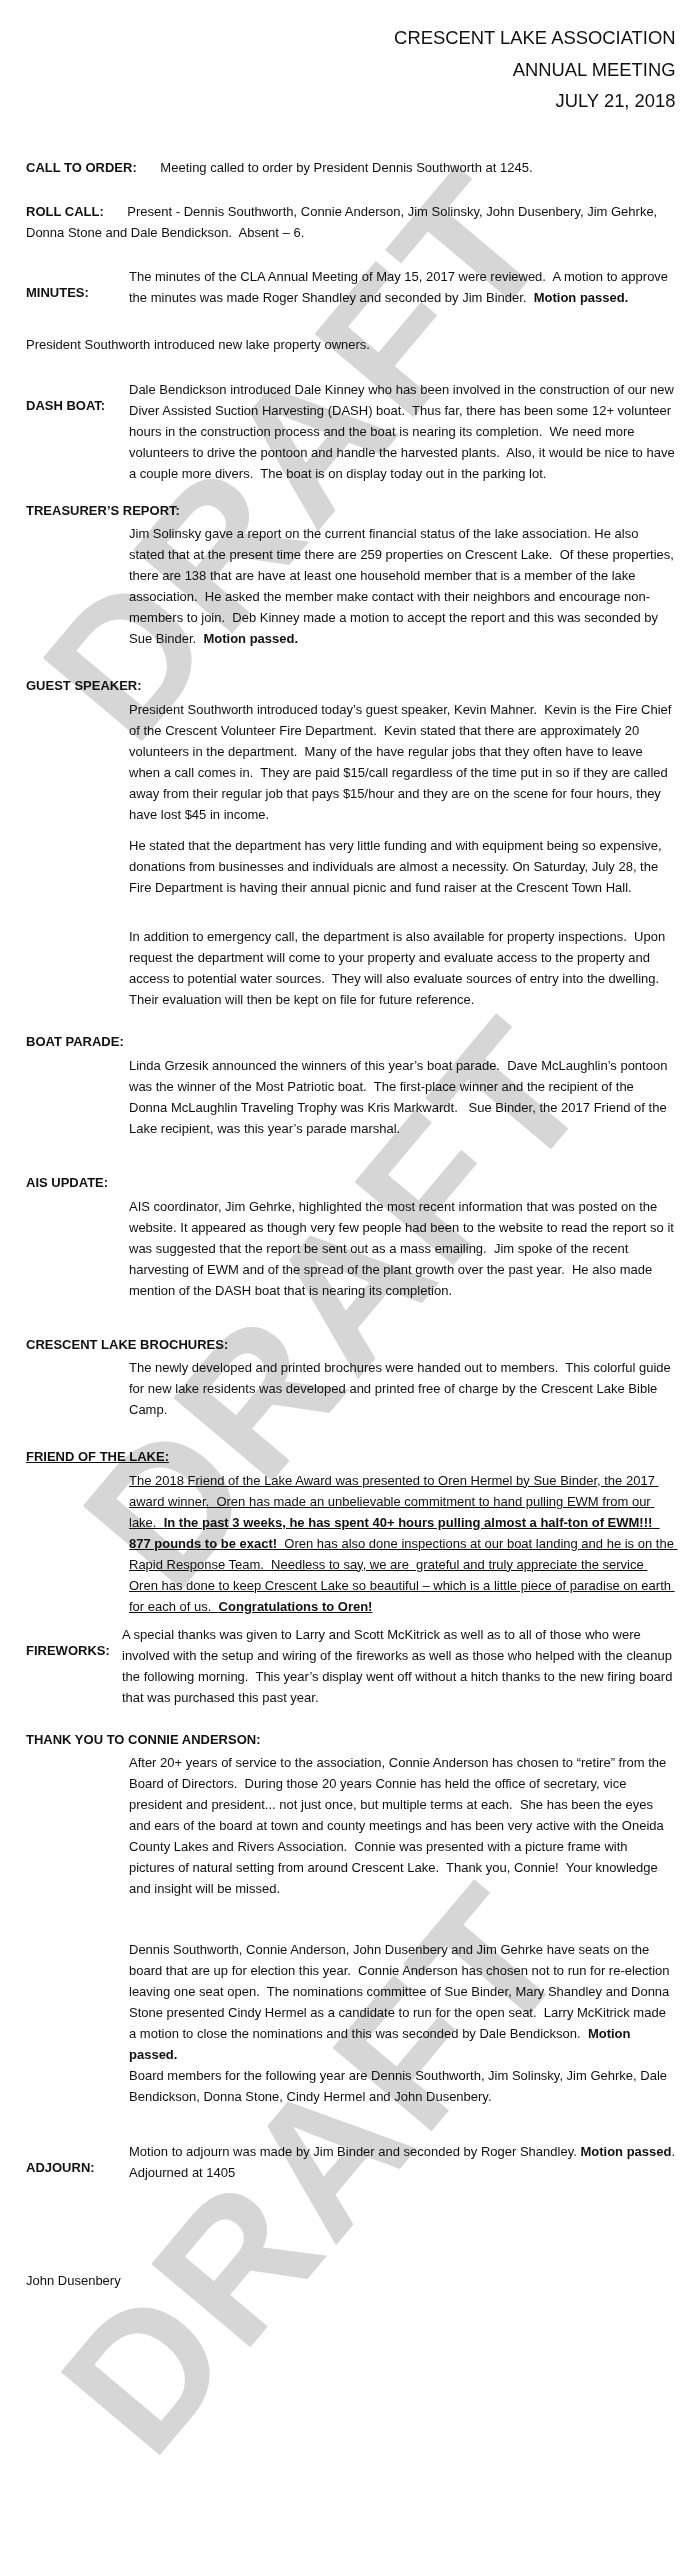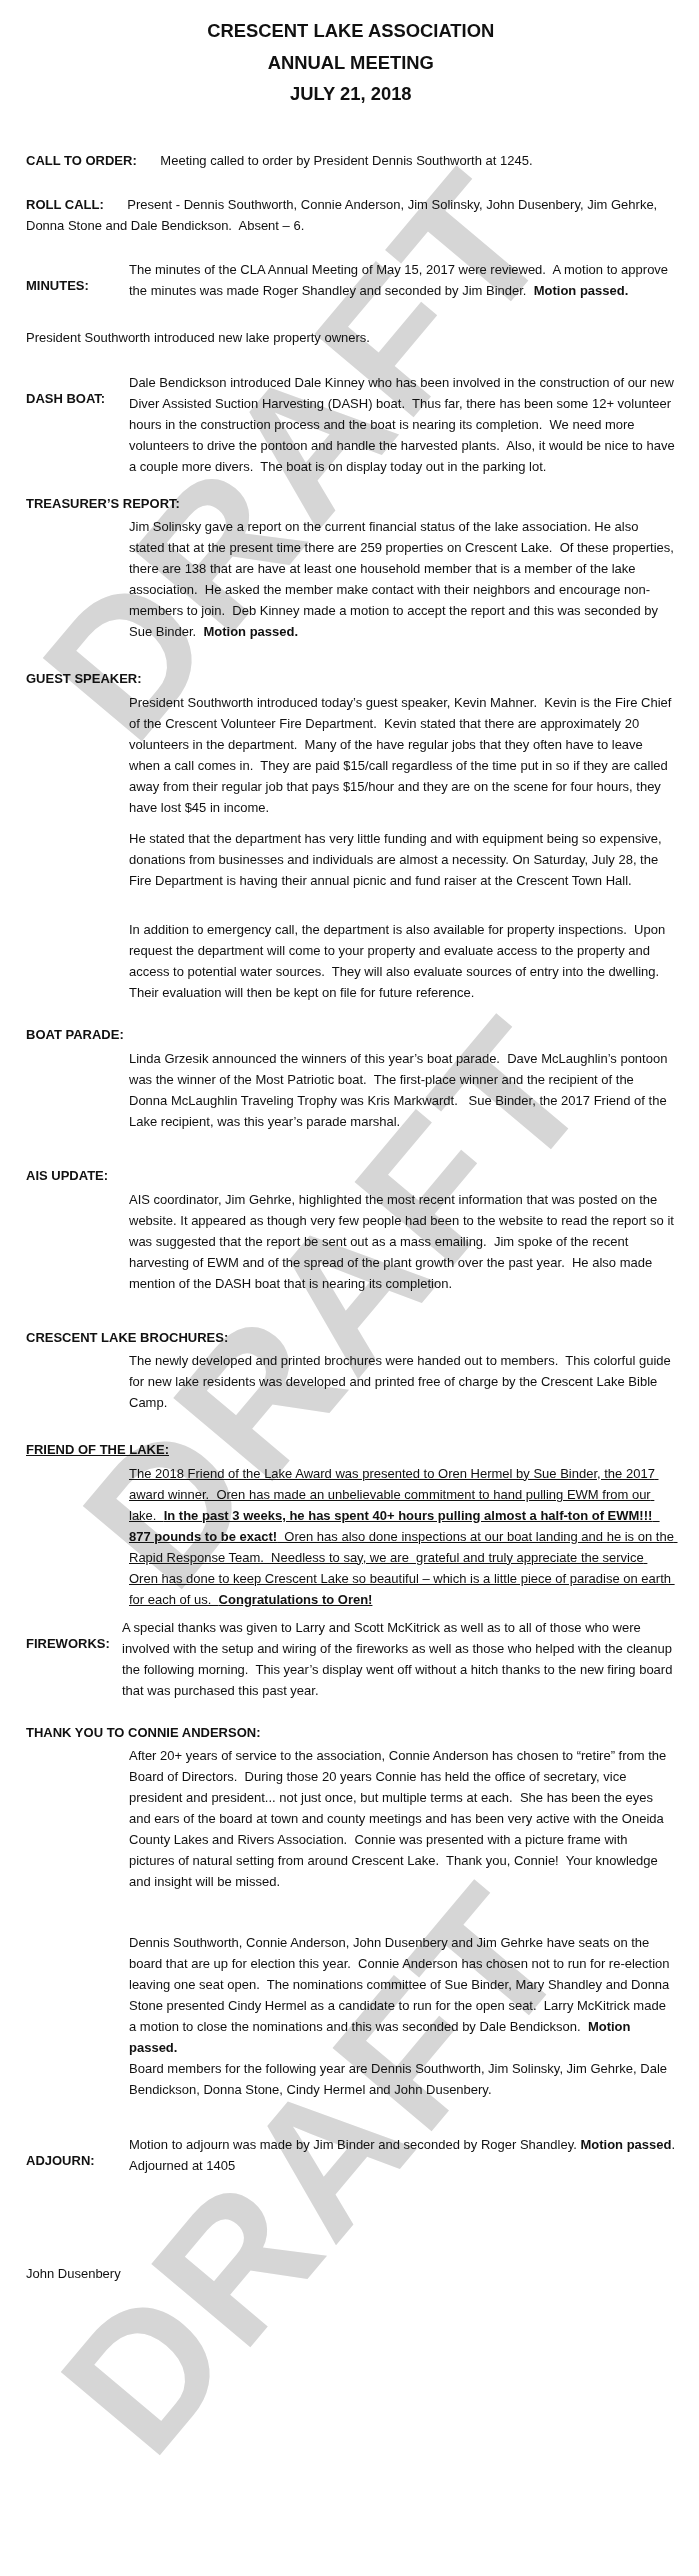--- a/index.html
+++ b/index.html
@@ -27,21 +27,21 @@
   #wm2 { left: 337px; top: 1303px; }
   #wm3 { left: 315px; top: 2169px; }
 
   .page {
     position: relative;
     z-index: 1;
     padding: 0 24.5px 0 26px;
     font-size: 13px;
     line-height: 21px;
   }
-  .title { text-align: center; font-weight: bold; font-size: 18.4px; line-height: 31.5px; padding-top: 15px; }
+  .title { text-align: right; font-weight: normal; font-size: 18.4px; line-height: 31.5px; padding-top: 22px; }
 
   .section { position: relative; }
   .para { white-space: pre-wrap; }
   .label { font-weight: bold; }
   b { font-weight: bold; }
 
   
   .runin .tab { display: inline-block; width: 23.6px; }
 
   

